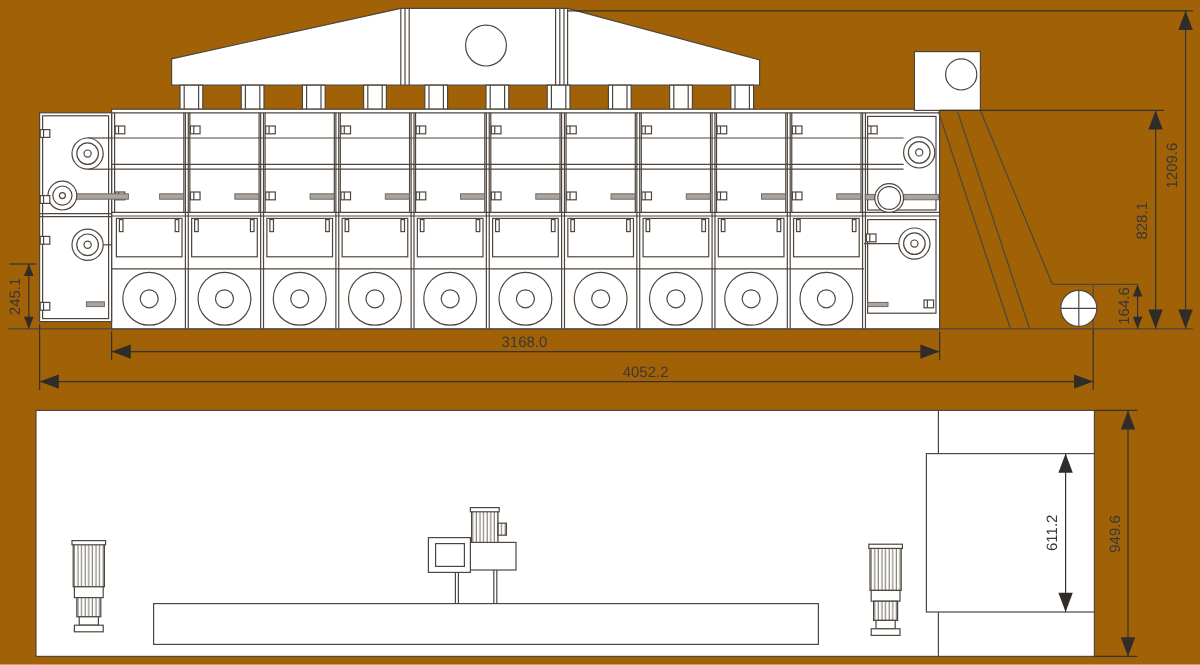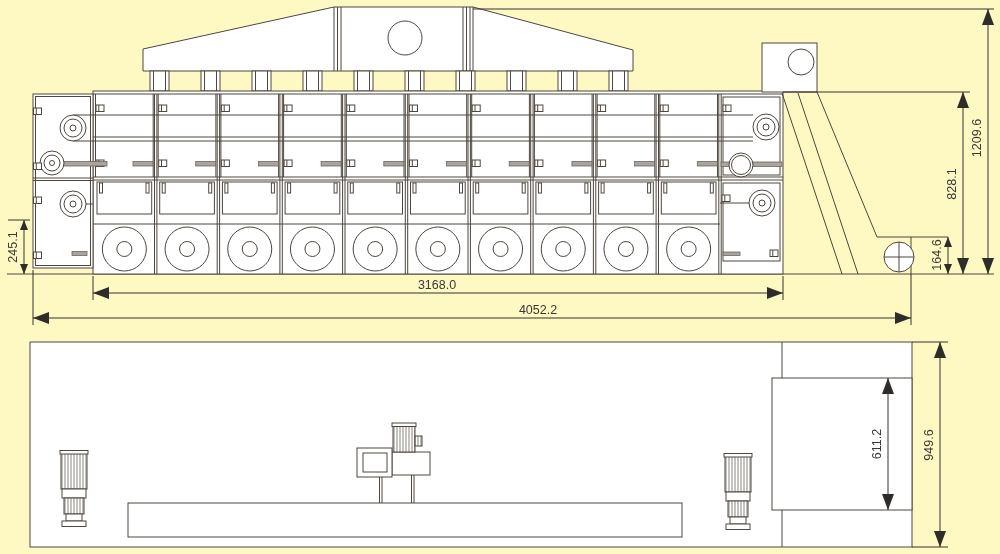--- a/index.html
+++ b/index.html
@@ -1,16 +1,16 @@
 <!DOCTYPE html>
 <html><head>
 <meta charset="utf-8">
 <style>
   html,body{margin:0;padding:0;background:#fff;}
-  .stage{width:1000px;height:554px;position:relative;background:#fef9c3;overflow:hidden;}
+  .stage{width:1000px;height:554px;position:relative;background:#a16207;overflow:hidden;}
   svg{display:block;}
   .s  {stroke:#4e463e;stroke-width:1;fill:none;}
   .sw {stroke:#4e463e;stroke-width:1;fill:#ffffff;}
   .gb {fill:#a9a49f;stroke:#6e6760;stroke-width:0.8;}
   .dim{stroke:#35322f;stroke-width:1;fill:none;}
   .ar {fill:#2f2c29;stroke:none;}
   .dt {font-family:"Liberation Sans",sans-serif;font-size:12.5px;fill:#3a3734;}
 </style>
 </head>
 <body>

